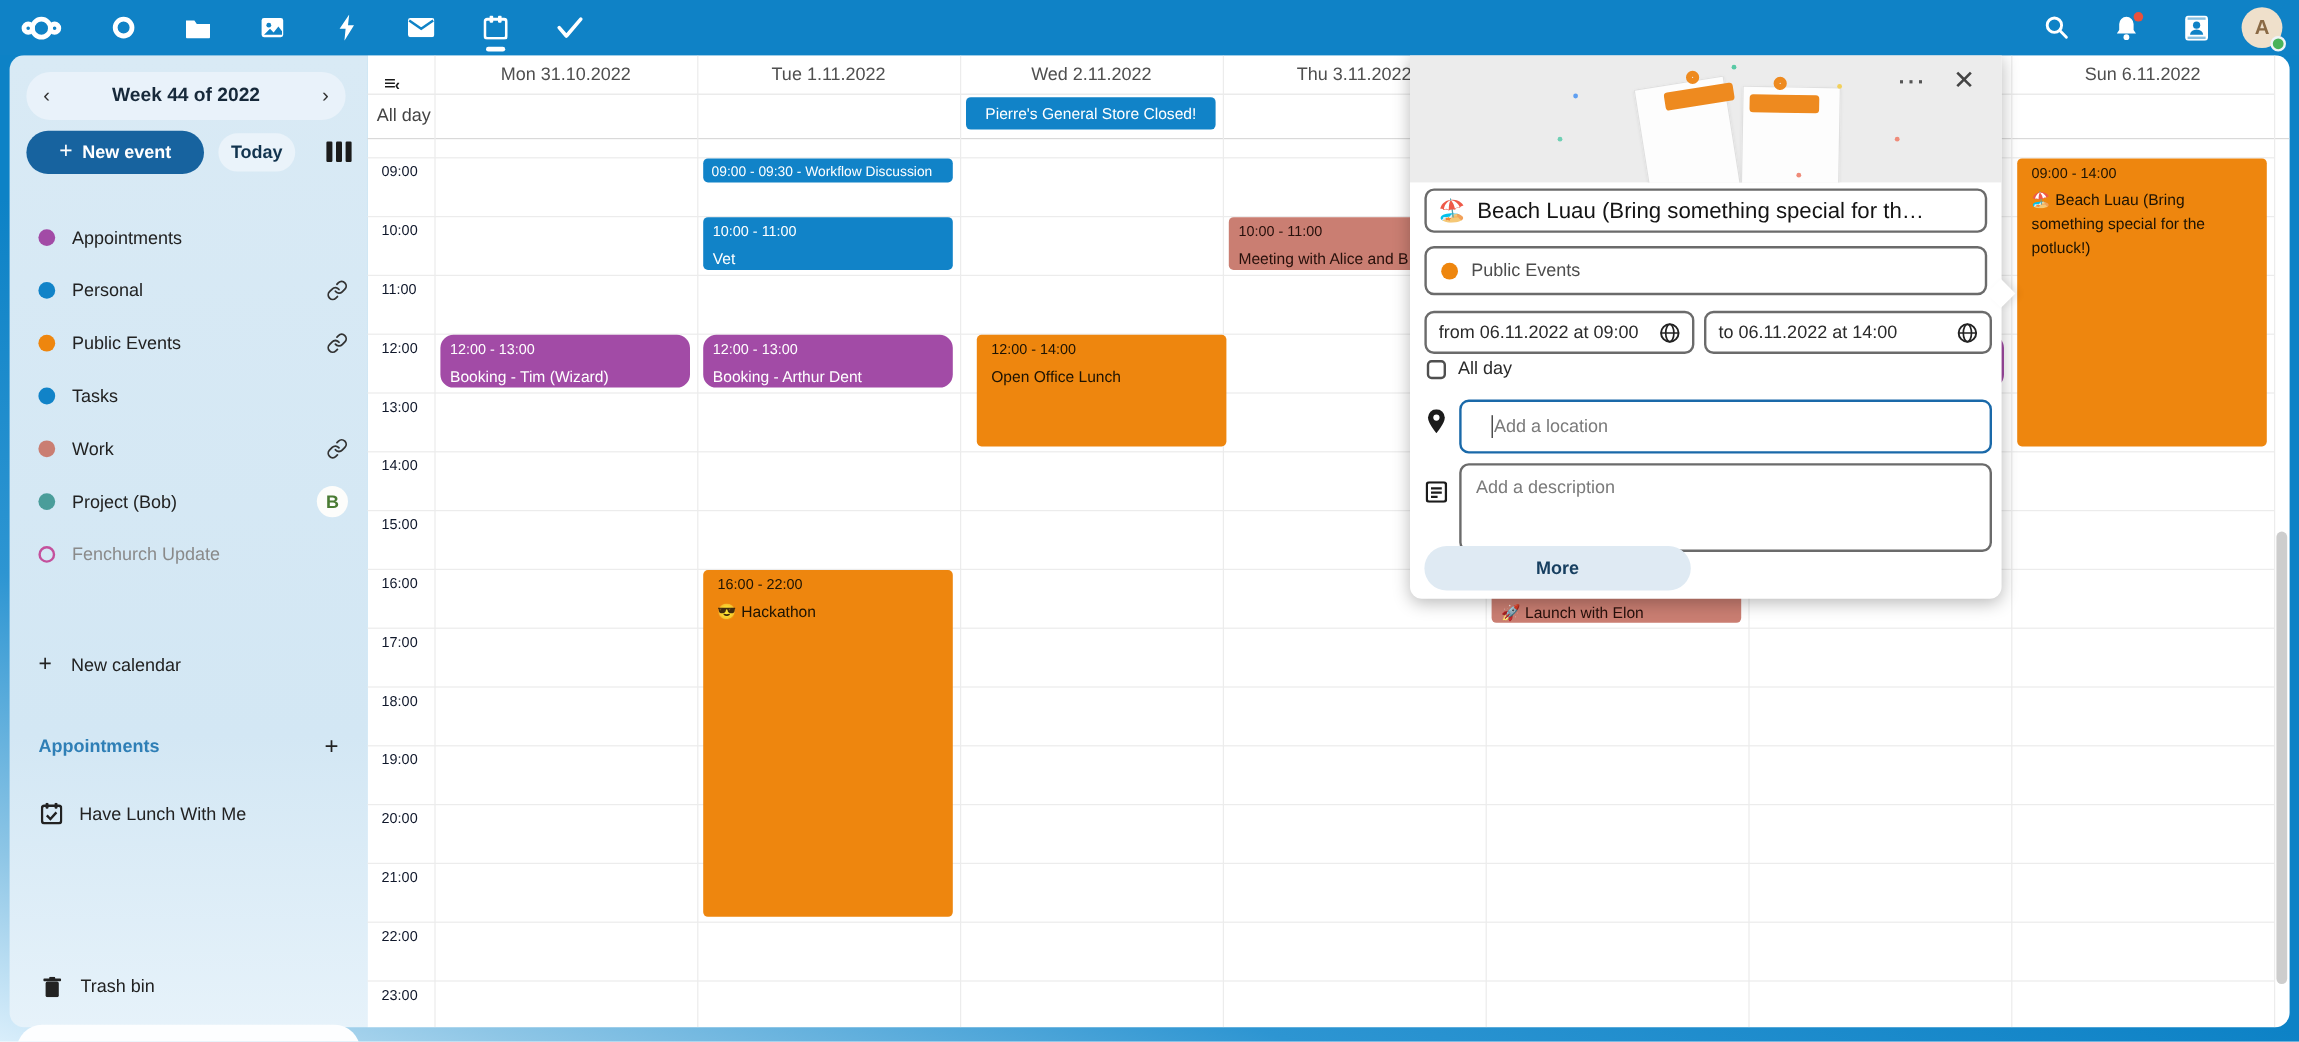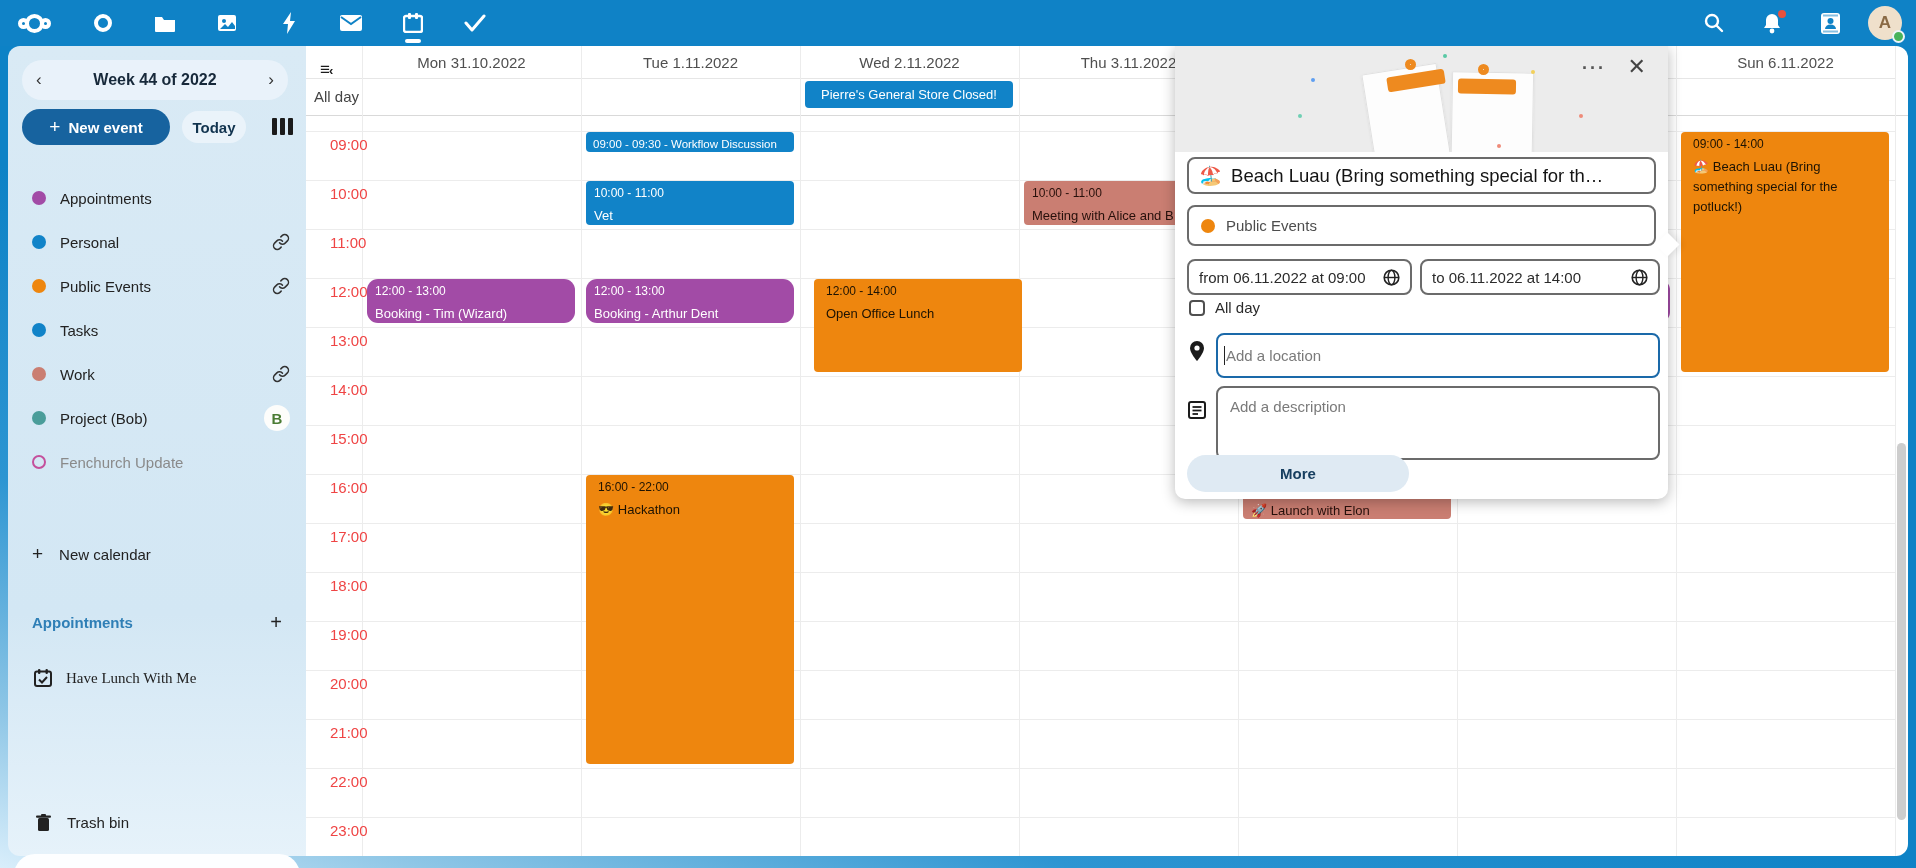--- a/index.html
+++ b/index.html
@@ -42,37 +42,37 @@
   .cal-item .dot.outline { background:transparent !important; border:2px solid #c4509c; }
   .cal-item .nm { flex:1 1 auto; white-space:nowrap; overflow:hidden; }
   .cal-item.muted .nm { color:#8a8a8a; }
   .cal-item .share { width:18px; height:18px; }
   .badge-b { width:26px; height:26px; border-radius:50%; background:#fdfdfb; color:#4a7b33; font-size:15px; font-weight:bold; display:flex; align-items:center; justify-content:center; }
   .newcal { position:absolute; left:0; top:486px; width:298px; height:44px; display:flex; align-items:center; padding-left:24px; font-size:15px; color:#222; gap:16px; }
   .newcal .pl { font-size:19px; color:#222; }
   .sec-head { position:absolute; left:24px; top:565px; width:250px; display:flex; align-items:center; justify-content:space-between; }
   .sec-head .t { color:#2f7fb6; font-weight:bold; font-size:15px; }
   .sec-head .pl { font-size:20px; color:#222; }
-  .appt-item { position:absolute; left:0; top:610px; width:298px; height:44px; display:flex; align-items:center; gap:14px; padding-left:26px; font-size:15px; color:#222;font-family:Liberation Serif, serif; }
+  .appt-item { position:absolute; left:0; top:610px; width:298px; height:44px; display:flex; align-items:center; gap:14px; padding-left:26px; font-size:15px; color:#222; }
   .trash { position:absolute; left:0; top:755px; width:298px; height:42px; display:flex; align-items:center; gap:16px; padding-left:28px; font-size:15px; color:#222; }
   .settings-pill { position:absolute; left:6px; top:762px; width:286px; height:42px; margin-top:46px; background:#fdfeff; border-radius:21px; display:flex; align-items:center; gap:14px; padding-left:22px; font-size:15px; color:#222; }
   .gear { font-size:17px; color:#222; }
 
   
   #main { position:absolute; left:306px; top:46px; width:1602px; height:810px; background:#fff; border-radius:0 12px 12px 0; overflow:hidden; z-index:1; }
   .hline { position:absolute; left:0; width:1589px; border-top:1px solid #ececec; }
   .vline { position:absolute; top:0; height:810px; border-left:1px solid #ececec; }
   .day-head { position:absolute; top:8px; width:219px; text-align:center; font-size:15px; color:#4f4f4f; white-space:nowrap; overflow:hidden; }
   .head-sep { position:absolute; left:0; top:32px; width:1589px; border-top:1px solid #e6e6e6; }
   .allday-sep { position:absolute; left:0; top:69px; width:1602px; border-top:1px solid #d9d9d9; }
   .allday-lbl { position:absolute; left:8px; top:42px; font-size:15px; color:#444; }
   .grid-menu-icon { position:absolute; left:14px; top:14px; color:#1b1b1b; font-size:15px; display:flex; align-items:center; }
   .grid-menu-icon .bars { font-size:17px; font-weight:bold; }
   .grid-menu-icon .lt { font-size:13px; font-weight:bold; margin-left:-1px; }
-  .hour-lbl { position:absolute; left:24px; font-size:15px; color:#ef4444; }
+  .hour-lbl { position:absolute; left:12px; font-size:12px; color:#0f172a; }
   .event { position:absolute; border-radius:4px; padding:3px 8px; overflow:hidden; font-size:13px; line-height:20px; }
   .event .tm { font-size:12px; line-height:18px; margin-bottom:4px; white-space:nowrap; }
   .event .tt { white-space:normal; }
   .event.oneline { padding:2px 7px; font-size:11.5px; white-space:nowrap; }
   .ev-blue { background:#1183c8; color:#fff; }
   .ev-purple { background:#a24ba6; color:#fff;border-radius:11px; }
   .ev-orange { background:#ee860e; color:#1d1303;padding-left:12px; }
   .ev-salmon { background:#ca7e72; color:#27100b; }
   .ev-allday { position:absolute; top:35px; height:27px; border-radius:4px; font-size:13px; color:#fff; display:flex; align-items:center; justify-content:center; white-space:nowrap; overflow:hidden; }
   .scroll-thumb { position:absolute; left:1591px; top:397px; width:9px; height:377px; background:#cdcdcd; border-radius:5px; }
@@ -97,21 +97,21 @@
   .pop-title { top:111px; height:37px; font-size:18.5px; color:#141414; padding:0 10px; gap:9px; }
   .pop-title .txt { white-space:nowrap; overflow:hidden; flex:1; }
   .pop-cal { top:159px; height:41px; font-size:15px; color:#4d4d4d; padding:0 12px; gap:11px; }
   .pop-cal .dot { width:14px; height:14px; border-radius:50%; background:#ee860e; }
   .pop-dt { position:absolute; top:213px; height:36px; border:2px solid #6b6b6b; border-radius:8px; display:flex; align-items:center; justify-content:space-between; padding:0 10px; font-size:15px; color:#2b2b2b; }
   .pop-from { left:12px; width:225px; }
   .pop-to { left:245px; width:240px; }
   .allday-row { position:absolute; left:14px; top:253px; display:flex; align-items:center; gap:10px; font-size:15px; color:#2b2b2b; }
   .chk { width:16px; height:16px; border:2px solid #4f4f4f; border-radius:4px; background:#fff; }
   .loc-icon { position:absolute; left:14px; top:295px; }
-  .pop-loc { position:absolute; left:41px; top:287px; width:444px; height:45px; border:2px solid #1a69a9; border-radius:8px; display:flex; align-items:center; padding:0 6px; font-size:15px; color:#7a7a7a; }
+  .pop-loc { position:absolute; left:41px; top:287px; width:444px; height:45px; border:2px solid #1a69a9; border-radius:8px; display:flex; align-items:center; padding:0 25px; font-size:15px; color:#7a7a7a; }
   .caret { display:inline-block; width:1px; height:19px; background:#222; margin-right:1px; }
   .desc-icon { position:absolute; left:13px; top:355px; }
   .pop-desc { position:absolute; left:41px; top:340px; width:444px; height:74px; border:2px solid #6b6b6b; border-radius:8px; padding:10px 12px; font-size:15px; color:#7a7a7a; }
   .pop-btn { position:absolute; top:409px; height:37px; border:none; border-radius:19px; font-family:inherit; font-weight:bold; font-size:15px; }
   .btn-more { left:12px; width:222px; background:#dfeaf3; color:#173f60; }
   .btn-update { left:242px; width:243px; background:#16619e; color:#fff; }
 
   svg.ic { display:block; }
 </style>
 </head>

